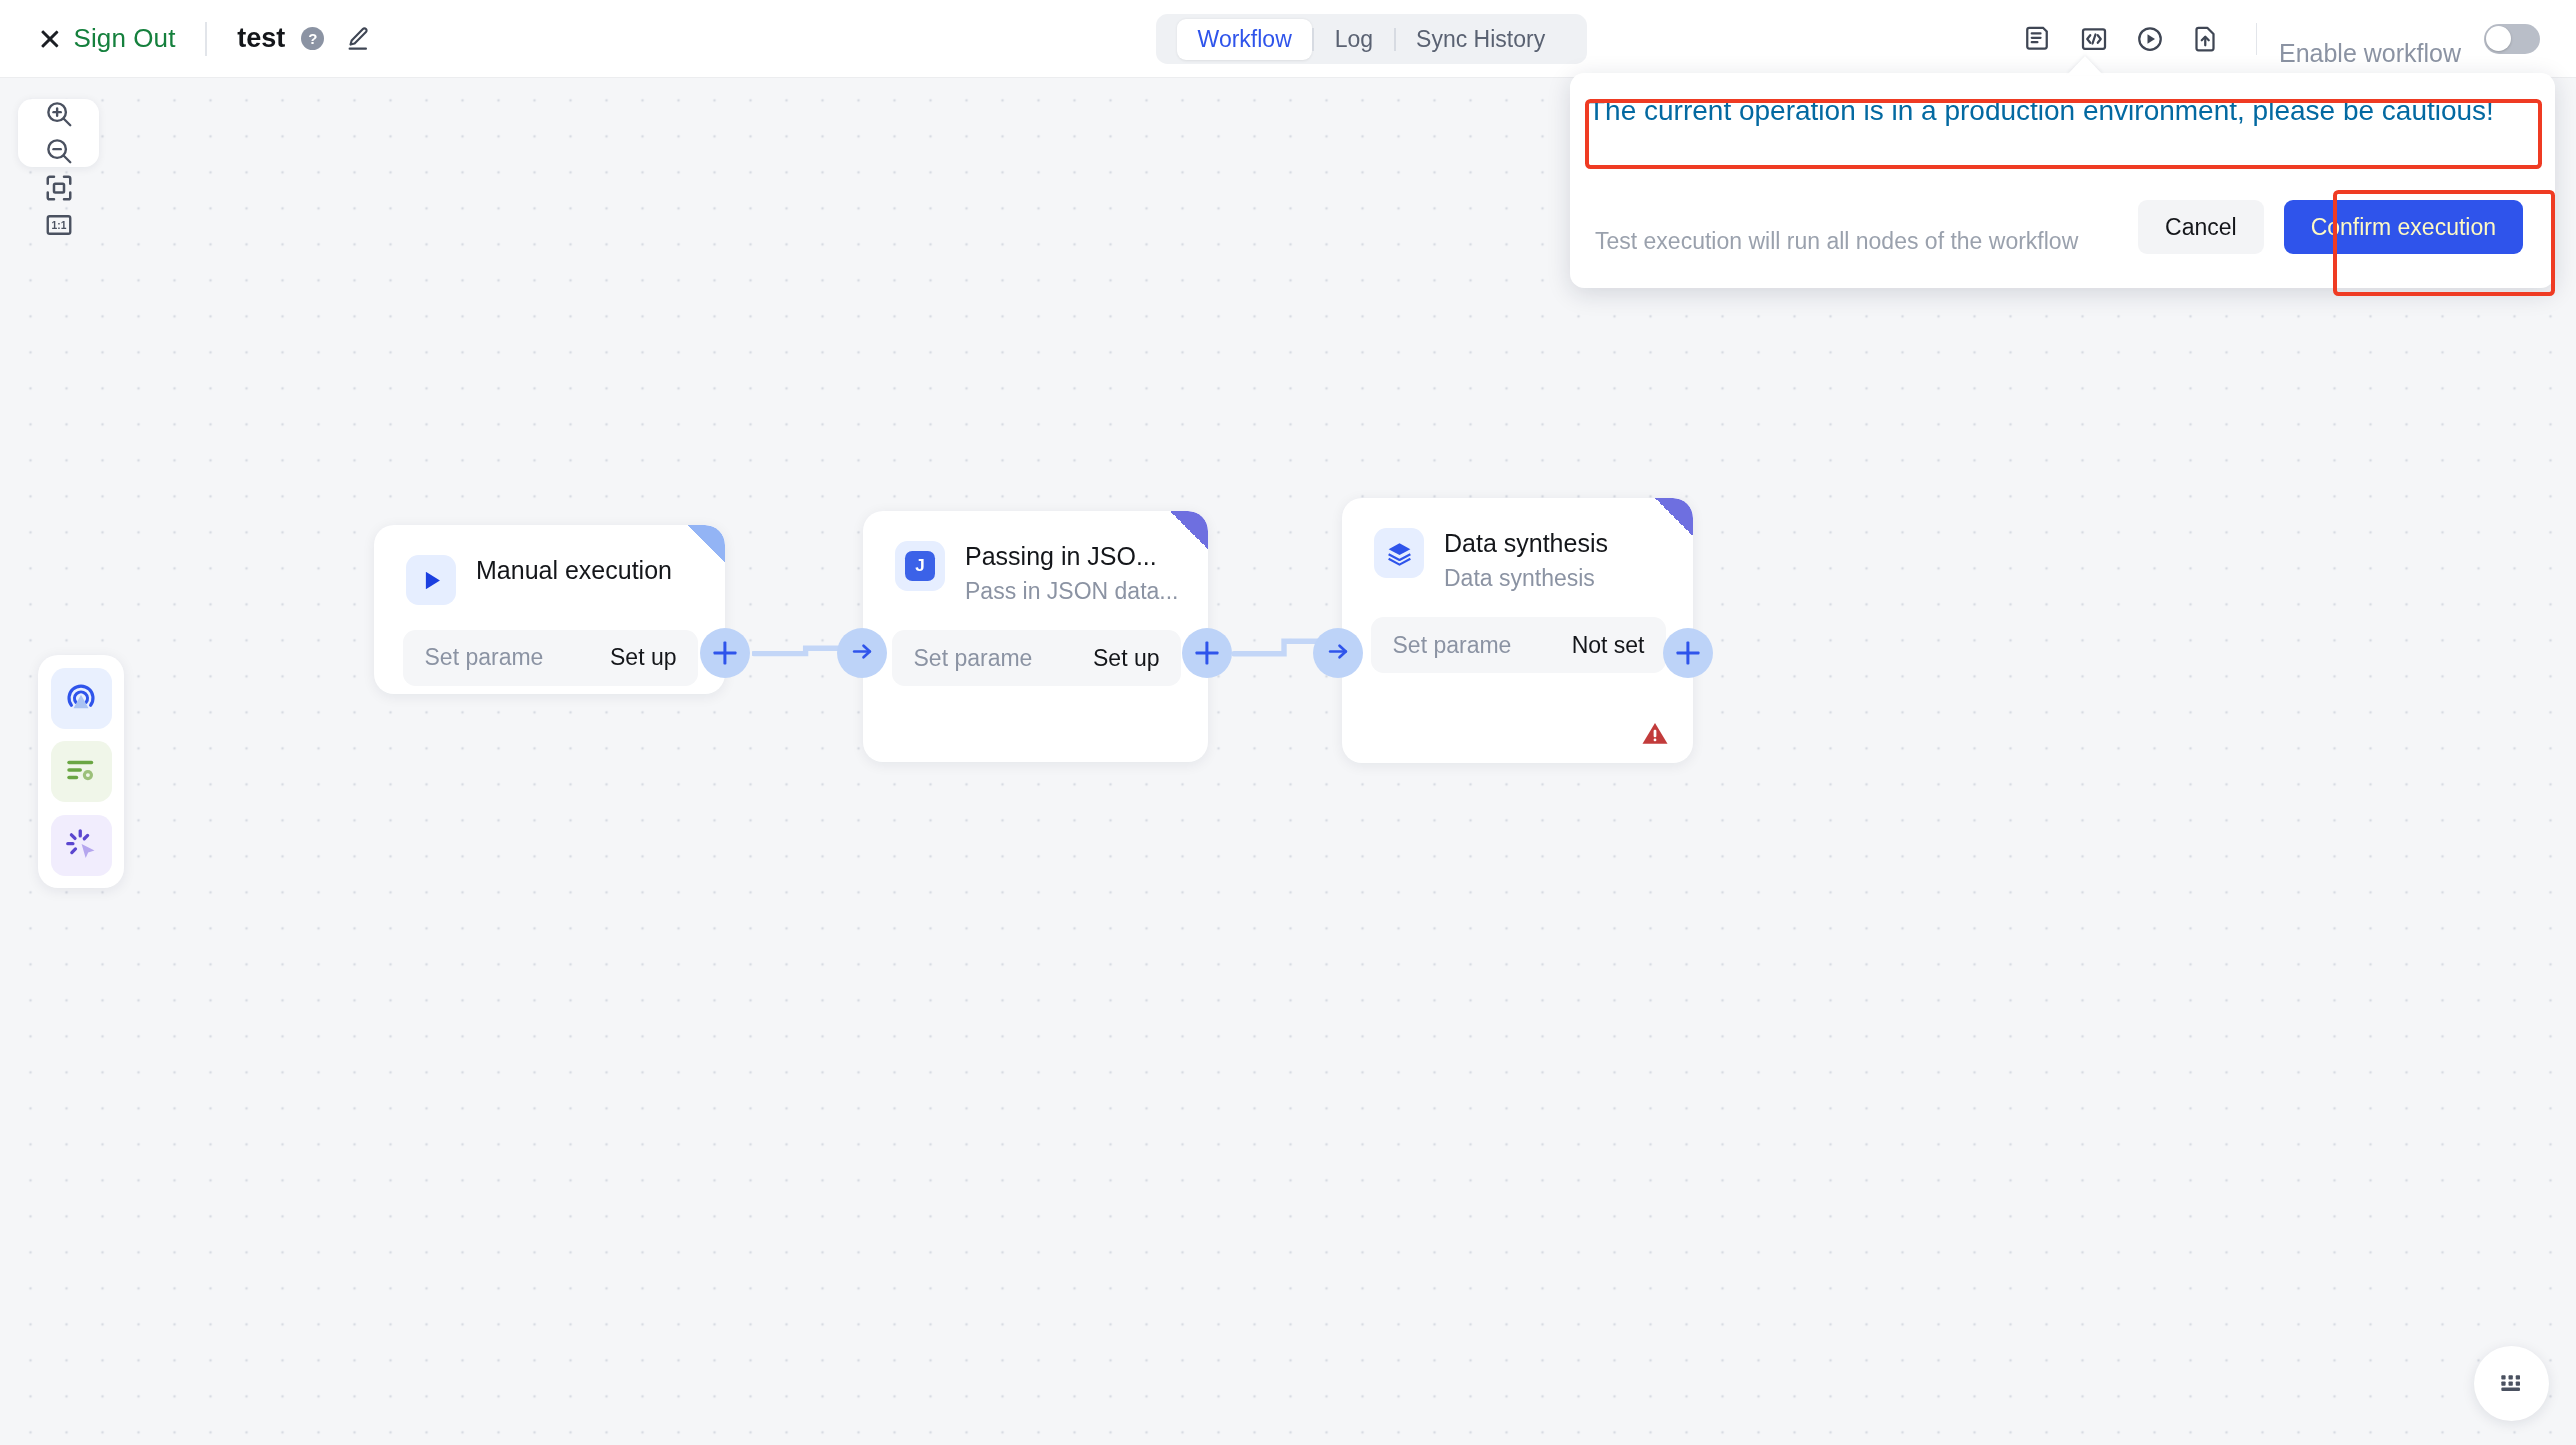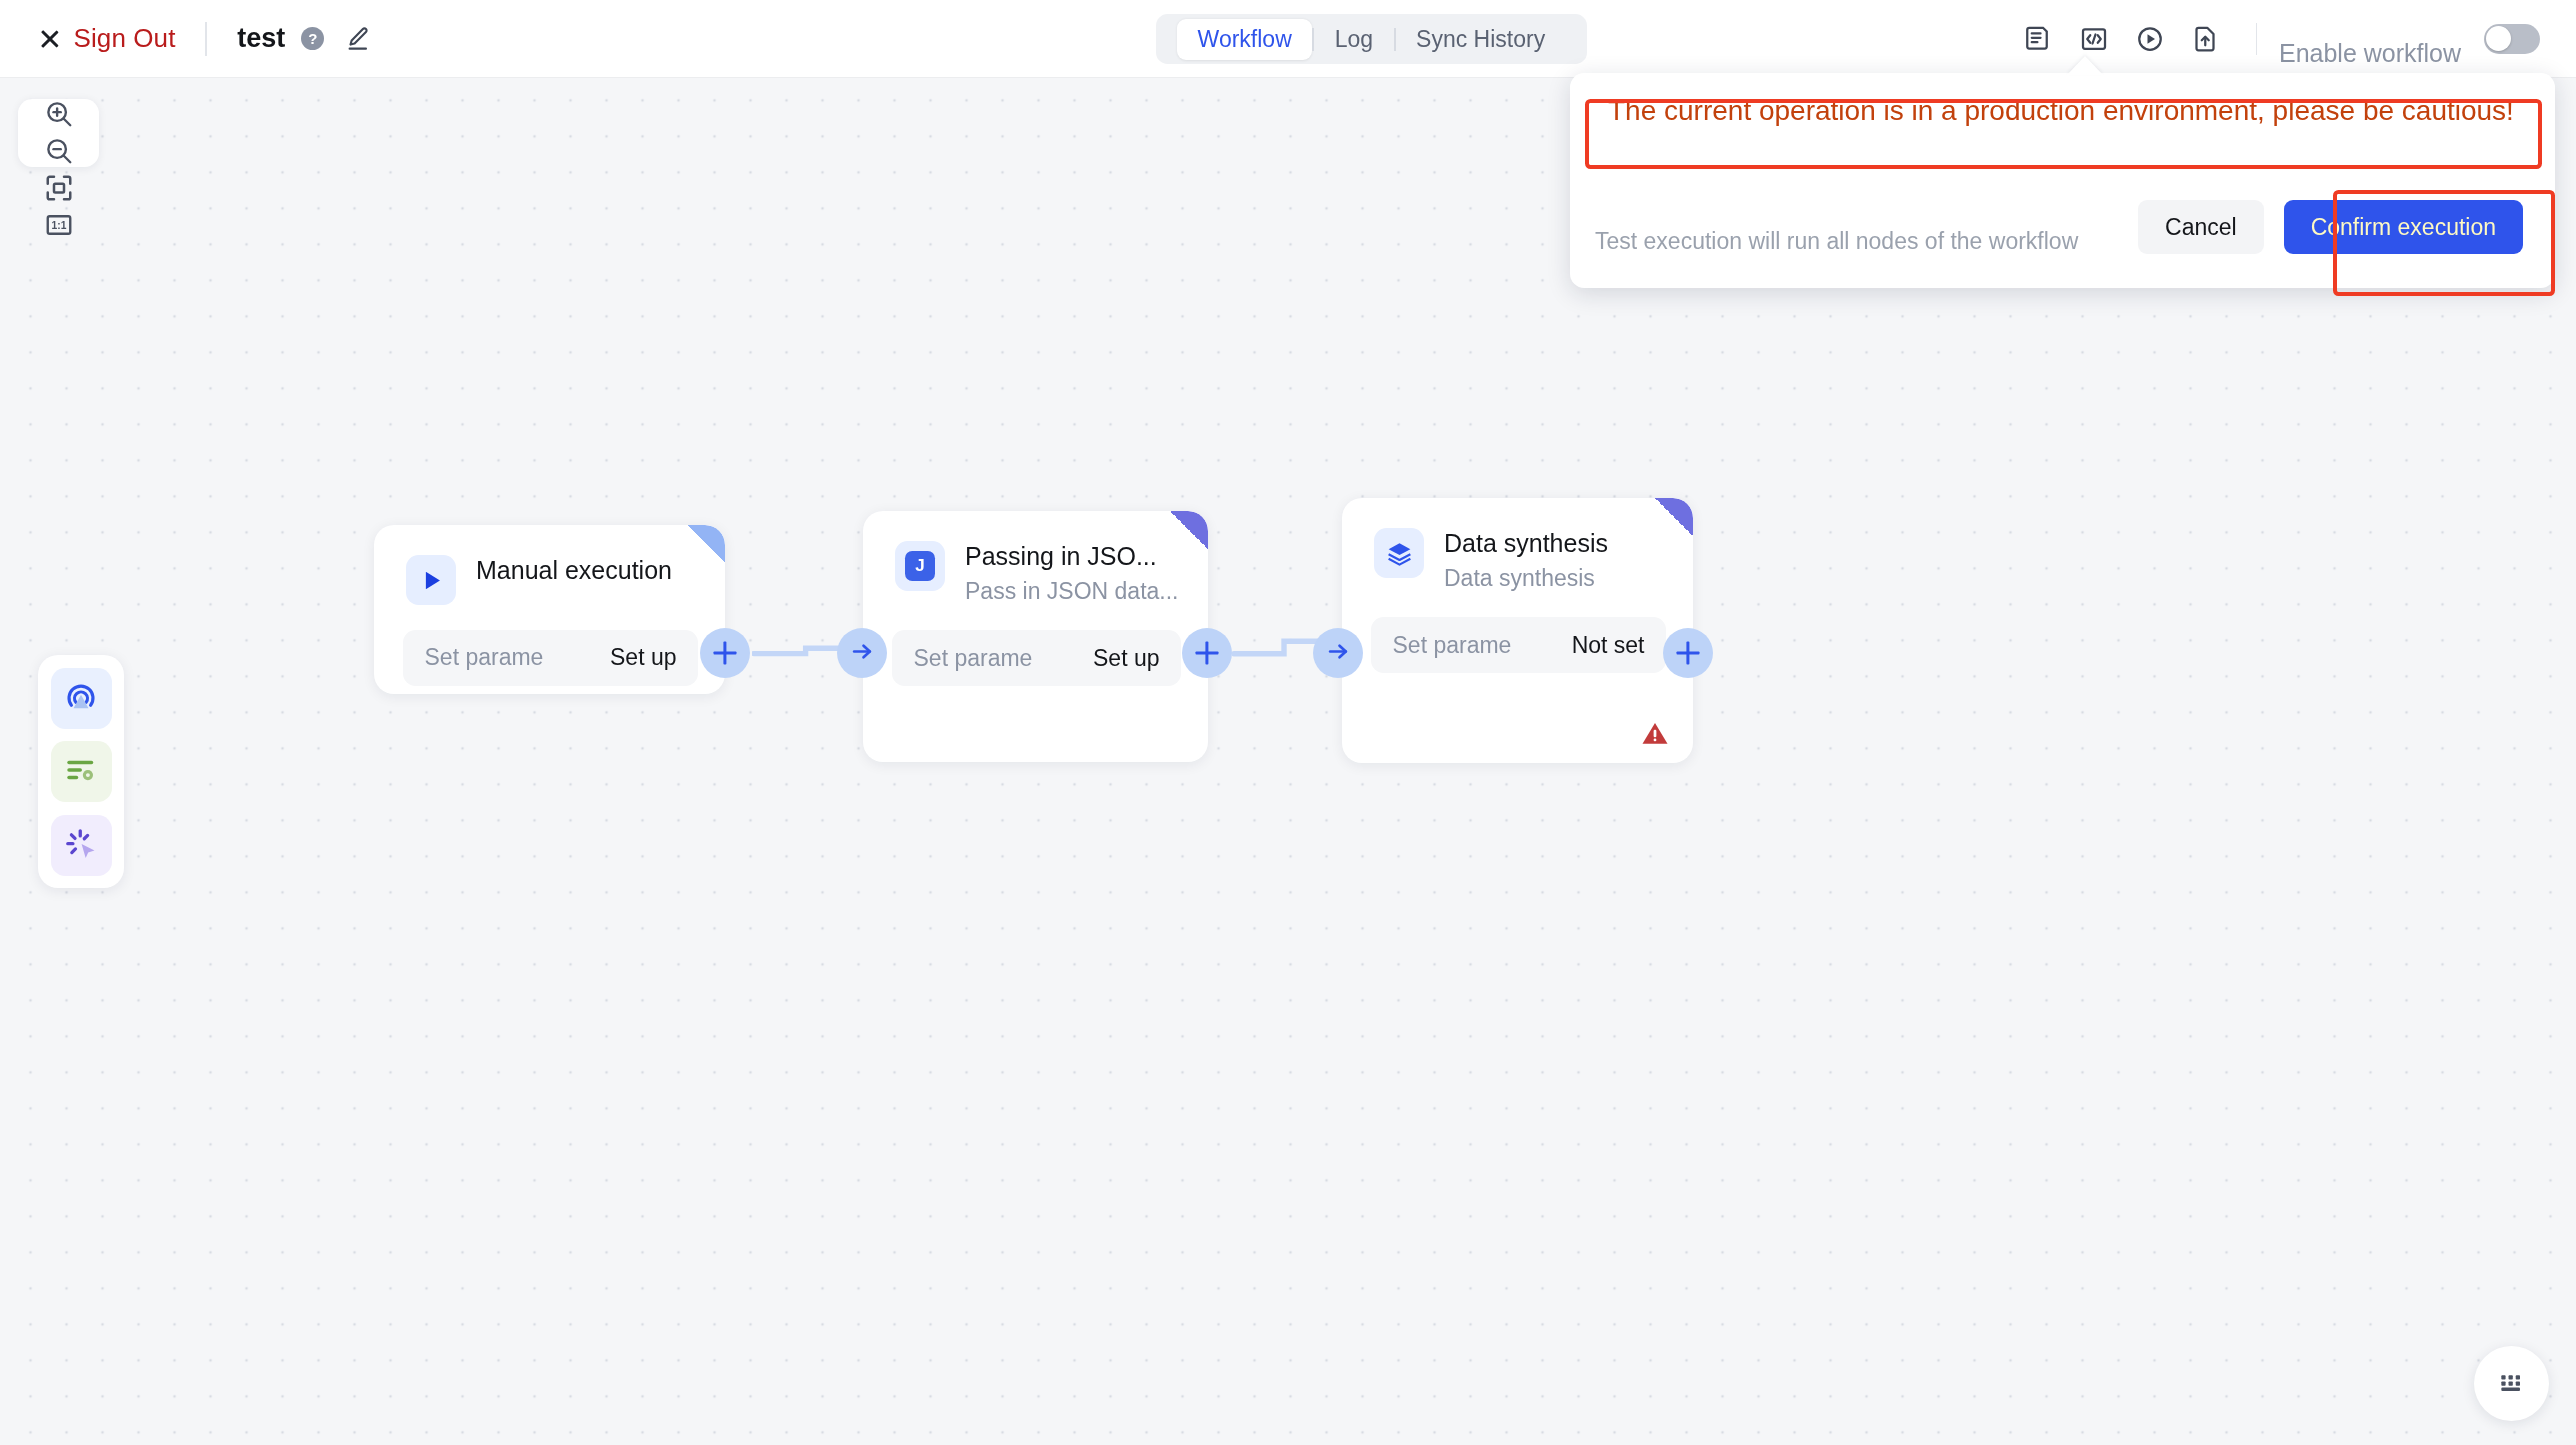--- a/index.html
+++ b/index.html
@@ -31,21 +31,21 @@
   }
   .hdr-left{ display:flex; align-items:center; padding-left:38px; }
   .signout{ display:flex; align-items:center; gap:12.5px; cursor:pointer; }
   .x-icon{ width:23px; height:23px; position:relative; }
   .x-icon:before,.x-icon:after{
     content:""; position:absolute; left:50%; top:50%;
     width:22.4px; height:3px; background:#1c1f24; border-radius:0.9px;
   }
   .x-icon:before{ transform:translate(-50%,-50%) rotate(45deg); }
   .x-icon:after { transform:translate(-50%,-50%) rotate(-45deg); }
-  .signout-label{ font-size:26px; color:#b91c1c; letter-spacing:0.1px; }
+  .signout-label{ font-size:26px; color:#15803d; letter-spacing:0.1px; }
 
   .hdr-divider{ width:1.8px; height:34px; background:#e2e5ea; margin:0 30px; }
 
   .wf-name{ font-size:27px; font-weight:bold; color:#14161a; }
   .help-icon{
     width:23px;height:23px;border-radius:50%;background:#8b93a3;
     color:#fff;font-size:15px;font-weight:bold;
     display:flex;align-items:center;justify-content:center;margin-left:16px;cursor:pointer;
   }
   .edit-icon{ margin-left:20px; cursor:pointer; display:flex; align-items:center;}
@@ -155,22 +155,22 @@
     box-shadow:0 5.4px 25px rgba(20,30,60,.14);
     z-index:60;
   }
   .pop-tail{
     position:absolute;left:2067px;top:56px;width:0;height:0;
     border-left:18px solid transparent;border-right:18px solid transparent;
     border-bottom:19px solid #ffffff;z-index:61;
     filter:drop-shadow(0 -1.8px 1.8px rgba(20,30,60,.06));
   }
   .pop-title{
-    position:absolute;left:38px;top:21.5px;
-    font-size:28px;color:#c2410c;white-space:nowrap;
+    position:absolute;left:18px;top:21.5px;
+    font-size:28px;color:#0369a1;white-space:nowrap;
   }
   .pop-sub{
     position:absolute;left:25px;top:155px;
     font-size:23px;color:#9aa1ad;white-space:nowrap;
   }
   .pop-actions{
     position:absolute;right:32px;bottom:34px;display:flex;align-items:center;gap:20px;
   }
   .btn-cancel{
     background:#f3f4f6;color:#14161a;font-size:23px;border:none;border-radius:9px;

